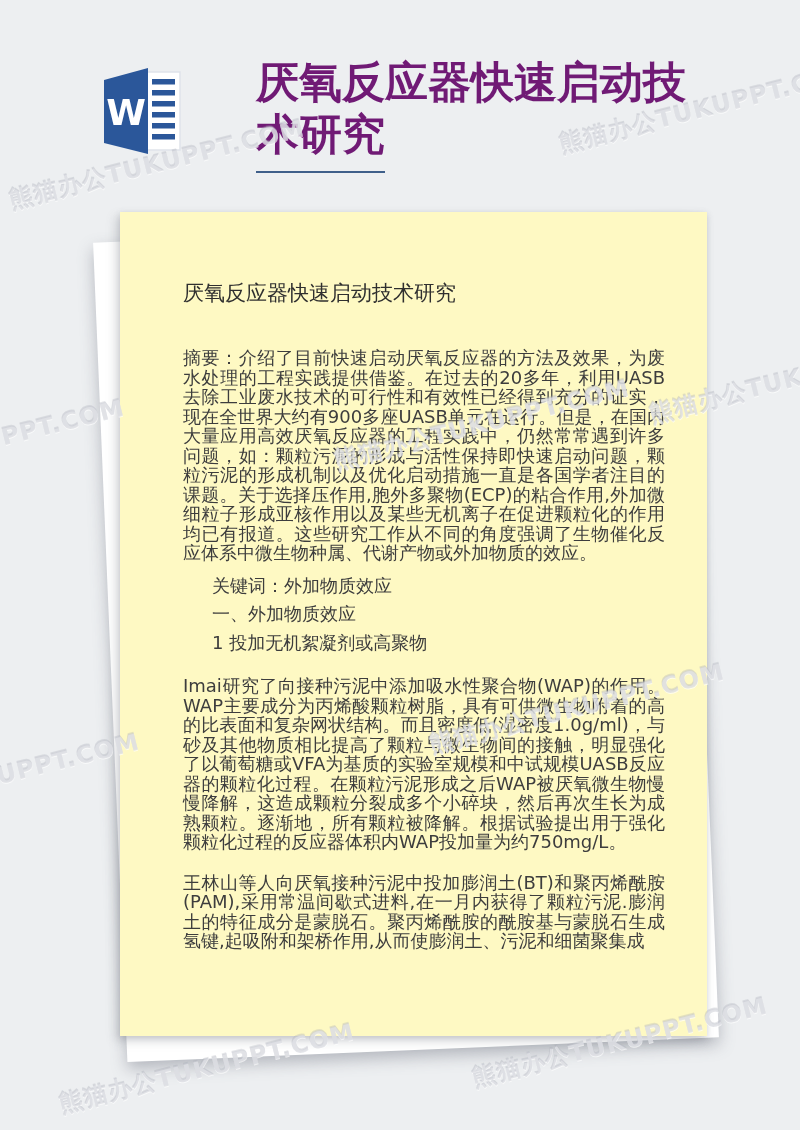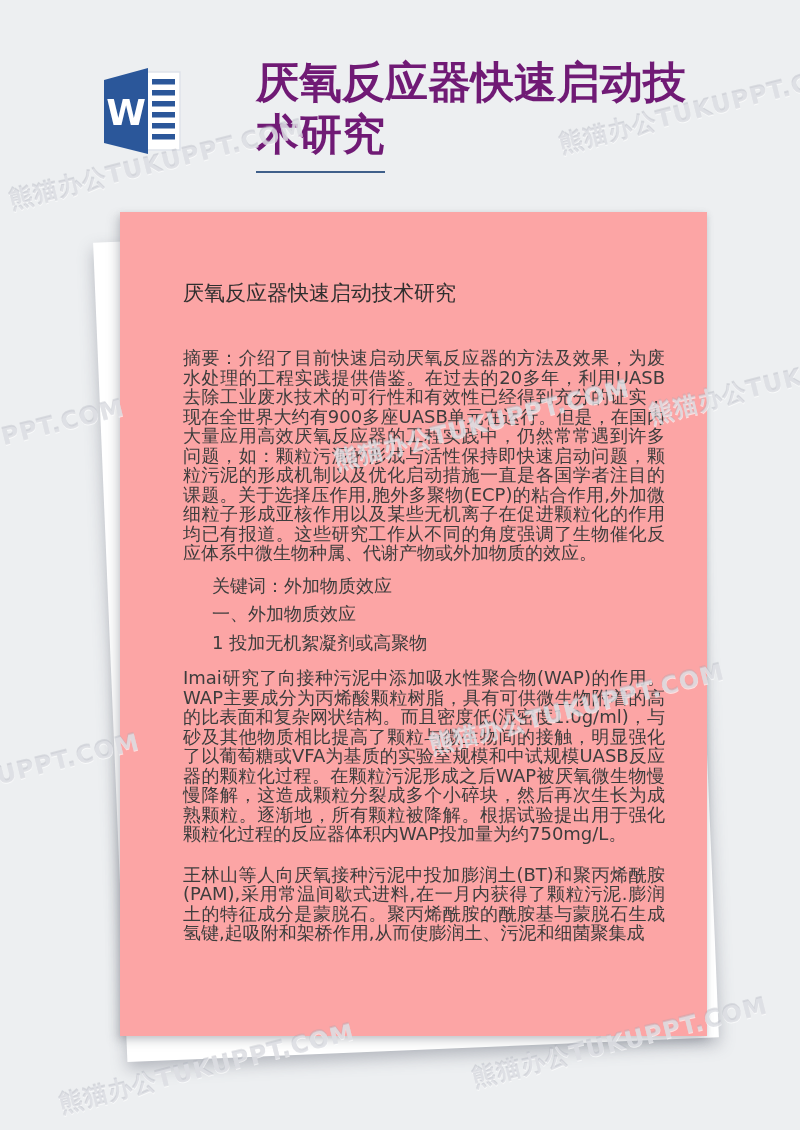--- a/index.html
+++ b/index.html
@@ -27,40 +27,40 @@
 
   
   .sheet-back {
     position:absolute; left:110px; top:230px; width:592px; height:820px;
     background:#ffffff;
     transform:rotate(-2.4deg);
     box-shadow:0 7px 16px rgba(110,116,128,0.45);
   }
   .sheet-main {
     position:absolute; left:120px; top:212px; width:587px; height:824px;
-    background:#fca5a5;
+    background:#fef9c3;
     box-shadow:-4px 5px 10px rgba(90,95,105,0.22), 0 2px 6px rgba(120,125,135,0.25);
     padding:66px 42px 0 63px;
     overflow:hidden;
   }
 
   
   .doc-title {
     font-size:21px; line-height:30px; color:#2f2f2f; font-weight:400;
     margin-bottom:40px;
     font-family:"DejaVu Sans", sans-serif;
   }
   .para {
     font-size:18px; line-height:19.5px; color:#3d3d3d;
     text-align:justify;
     margin-bottom:21px;
   }
   .para.abstract { margin-bottom:13px; }
   .para.indent { padding-left:29px; margin-bottom:9px; text-align:left; }
-  .para.indent.last { margin-bottom:16px; }
+  .para.indent.last { margin-bottom:24px; }
 
   
   .wm {
     position:absolute;
     white-space:nowrap;
     font-size:24px; font-weight:bold; letter-spacing:1px;
     color:rgba(203,206,213,0.50);
     text-shadow:0 1px 0 rgba(255,255,255,0.65), 0 -1px 0 rgba(160,165,175,0.28);
     transform:rotate(-14deg);
     pointer-events:none;

